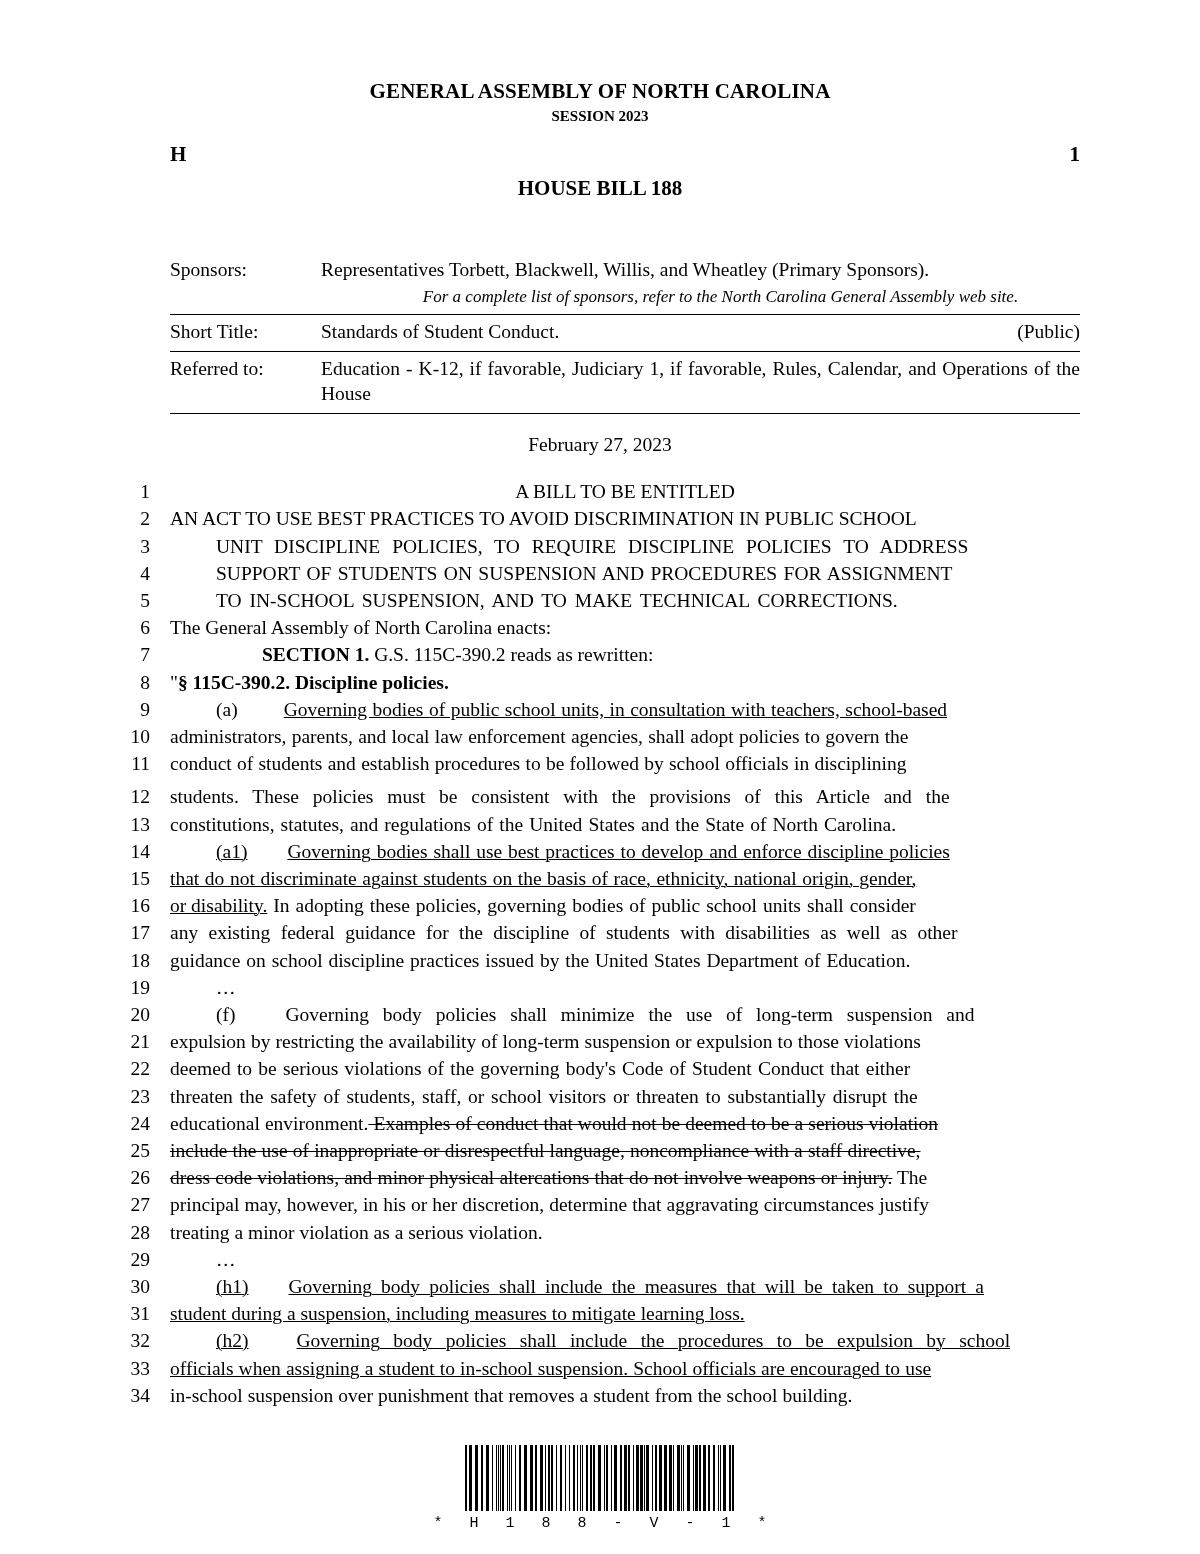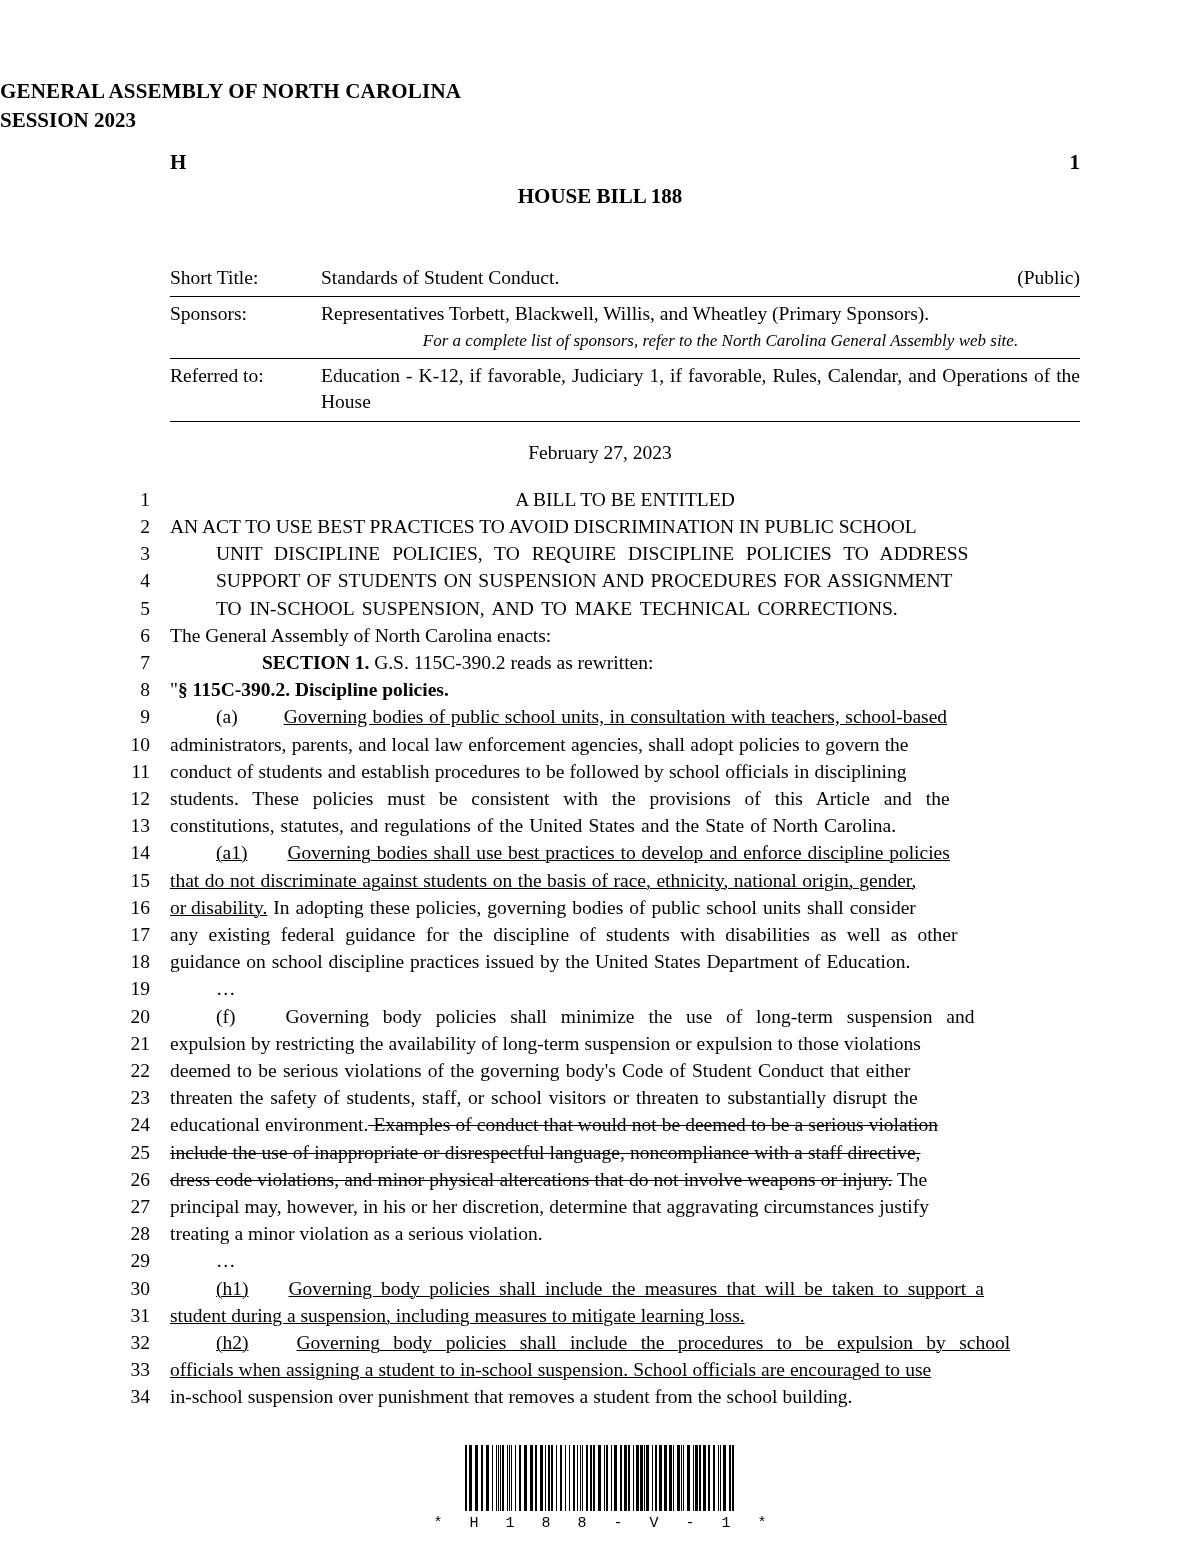--- a/index.html
+++ b/index.html
@@ -18,29 +18,30 @@
     height: 1554px;
     margin: 0 auto;
     background: #ffffff;
     overflow: hidden;
     box-sizing: border-box;
   }
 
   
   .masthead {
     padding-top: 78px;
+    text-align: center;
   }
   .masthead .assembly {
     font-size: 21px;
     font-weight: bold;
     letter-spacing: 0.2px;
     line-height: 1.28;
   }
   .masthead .session {
-    font-size: 21px;
+    font-size: 15px;
     font-weight: bold;
     line-height: 1.28;
     margin-top: 2px;
   }
 
   .chamber-row {
     position: relative;
     margin-top: 16px;
     height: 28px;
   }
@@ -192,31 +193,31 @@
   <div class="chamber-row">
     <div class="chamber-letter">H</div>
     <div class="page-number">1</div>
   </div>
 
   <div class="bill-number">HOUSE BILL 188</div>
 
   <table class="info-table">
     <tbody>
       <tr class="ruled">
+        <td class="label">Sponsors:</td>
+        <td class="value nojust">
+          <span>Representatives Torbett, Blackwell, Willis, and Wheatley (Primary Sponsors).</span>
+          <span class="sponsor-note">For a complete list of sponsors, refer to the North Carolina General Assembly web site.</span>
+        </td>
+      </tr>
+      <tr class="ruled">
         <td class="label">Short Title:</td>
         <td class="value nojust">
           <span class="public-tag">(Public)</span>
           <span>Standards of Student Conduct.</span>
-        </td>
-      </tr>
-      <tr class="ruled">
-        <td class="label">Sponsors:</td>
-        <td class="value nojust">
-          <span>Representatives Torbett, Blackwell, Willis, and Wheatley (Primary Sponsors).</span>
-          <span class="sponsor-note">For a complete list of sponsors, refer to the North Carolina General Assembly web site.</span>
         </td>
       </tr>
       <tr class="ruled">
         <td class="label">Referred to:</td>
         <td class="value">Education - K-12, if favorable, Judiciary 1, if favorable, Rules, Calendar, and Operations of the House</td>
       </tr>
     </tbody>
   </table>
 
   <div class="bill-date">February 27, 2023</div>
@@ -274,21 +275,21 @@
         <span class="txt" style="word-spacing:0.4px;">administrators, parents, and local law enforcement agencies, shall adopt policies to govern the</span>
       </div>
 
       <div class="ln">
         <span class="num">11</span>
         <span class="txt" style="word-spacing:0.4px;">conduct of students and establish procedures to be followed by school officials in disciplining</span>
       </div>
 
       <div class="ln">
         <span class="num">12</span>
-        <span class="txt" style="word-spacing:9px;">students. These policies must be consistent with the provisions of this Article and the</span>
+        <span class="txt" style="word-spacing:9px;margin-top:6px;">students. These policies must be consistent with the provisions of this Article and the</span>
       </div>
 
       <div class="ln">
         <span class="num">13</span>
         <span class="txt" style="word-spacing:1.2px;">constitutions, statutes, and regulations of the United States and the State of North Carolina.</span>
       </div>
 
       <div class="ln">
         <span class="num">14</span>
         <span class="txt" style="padding-left:46px;"><u class="ins">(a1)</u><span style="display:inline-block;width:40px;"></span><u class="ins" style="word-spacing:1px;">Governing bodies shall use best practices to develop and enforce discipline policies</u></span>

